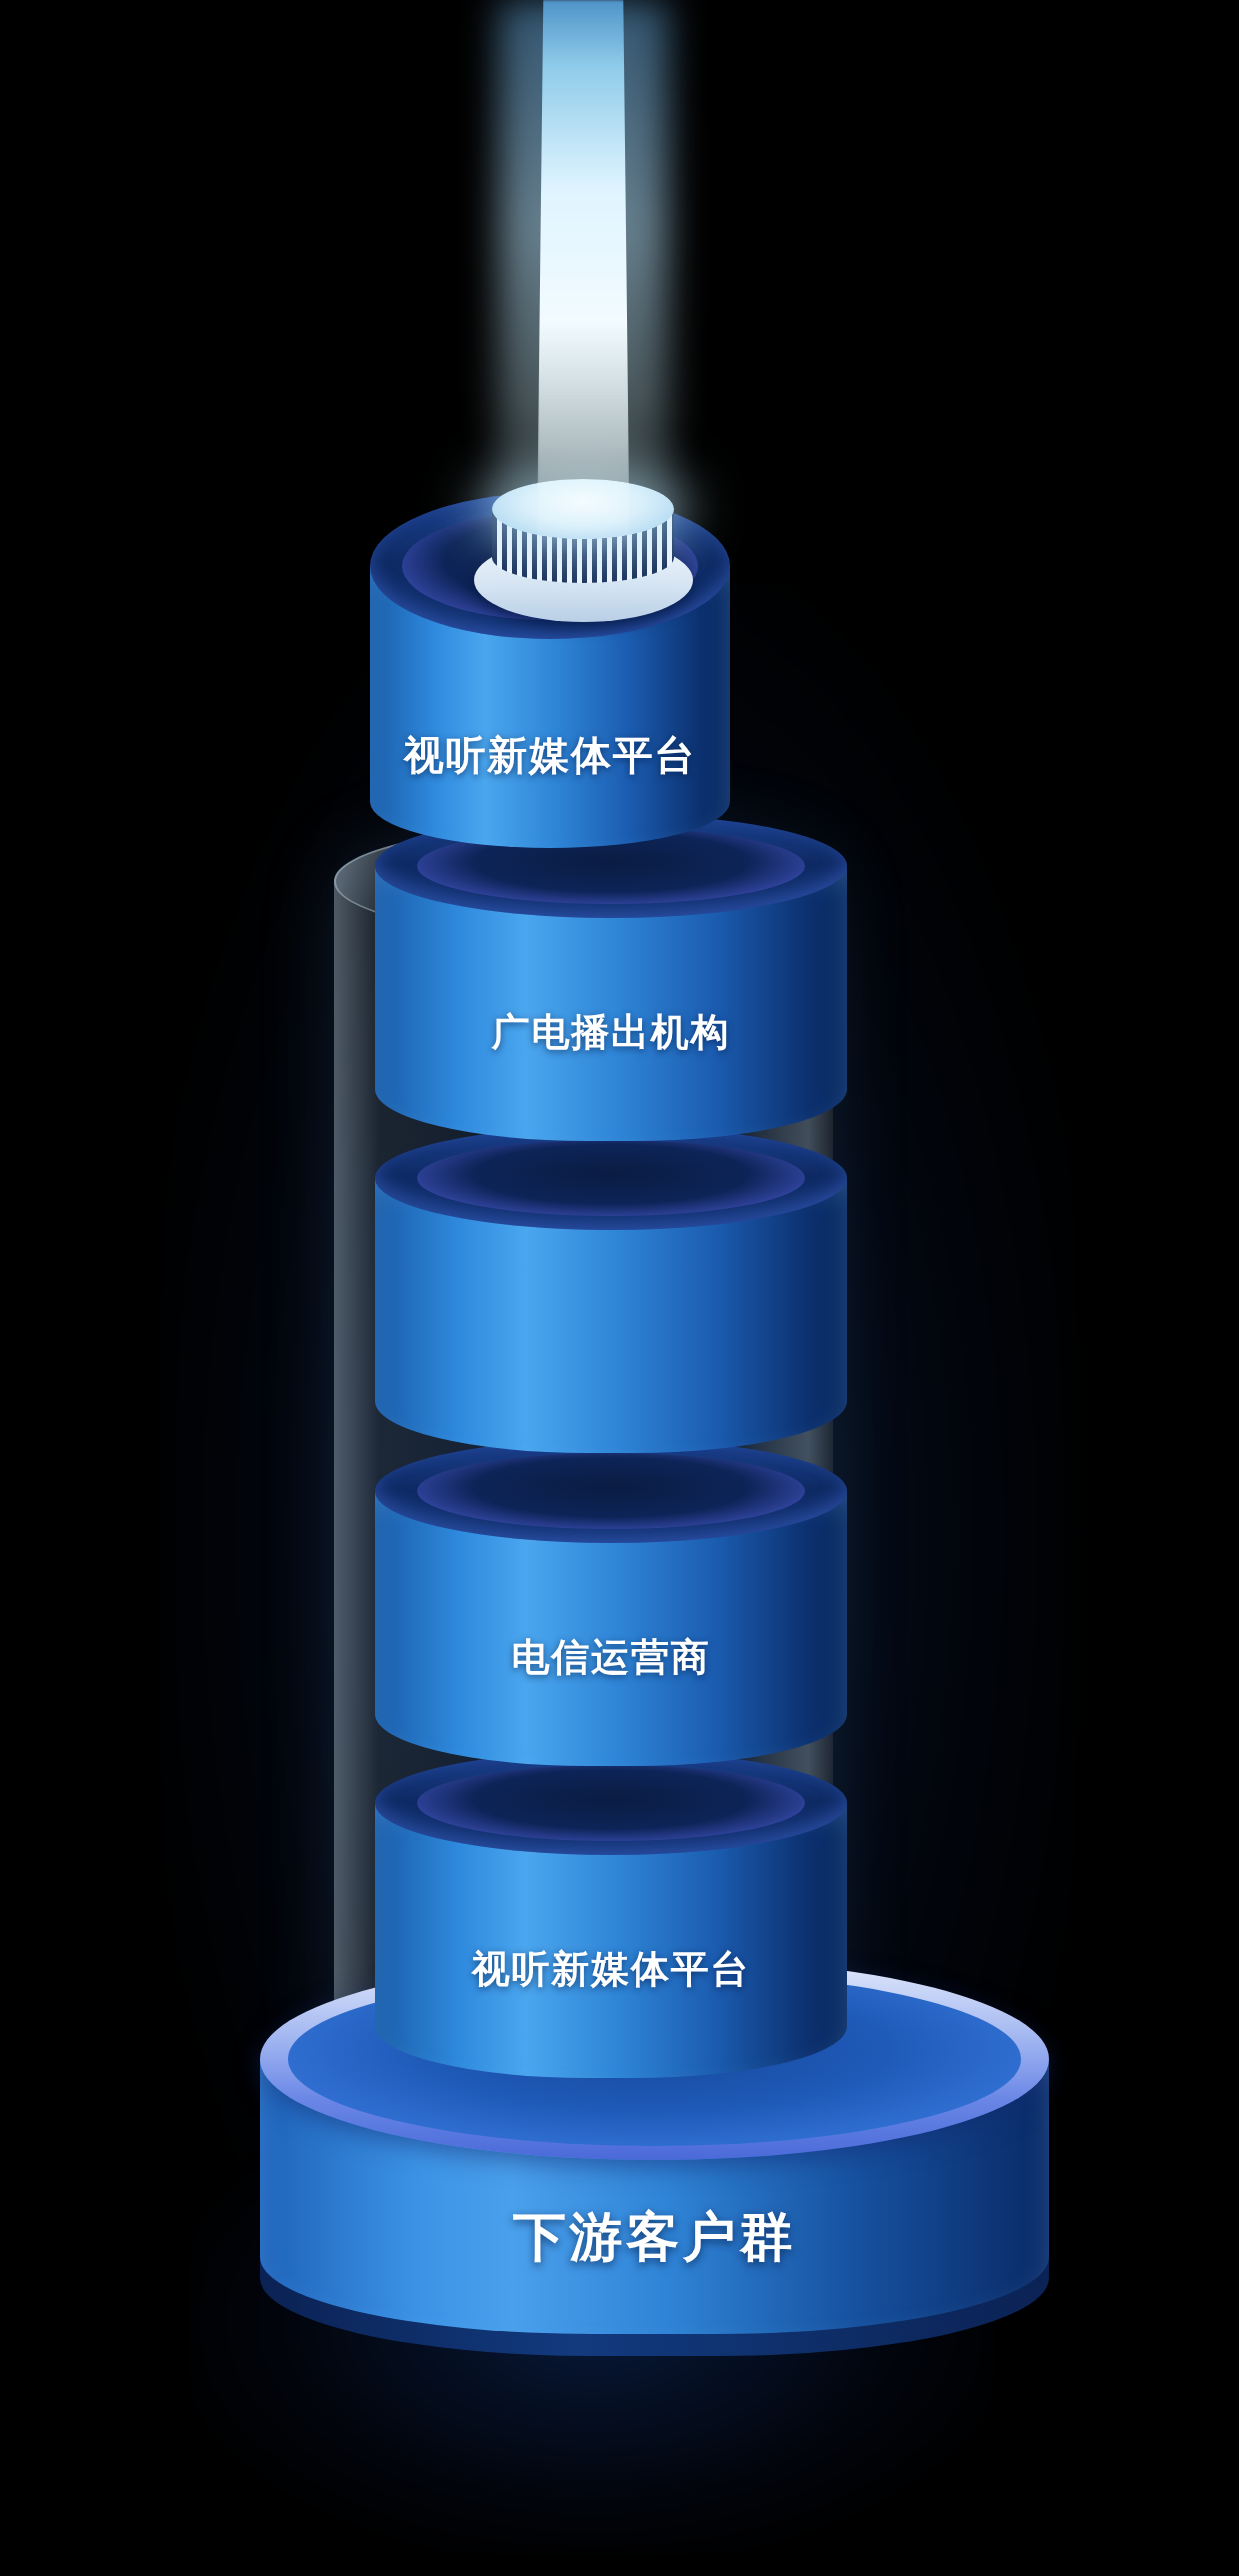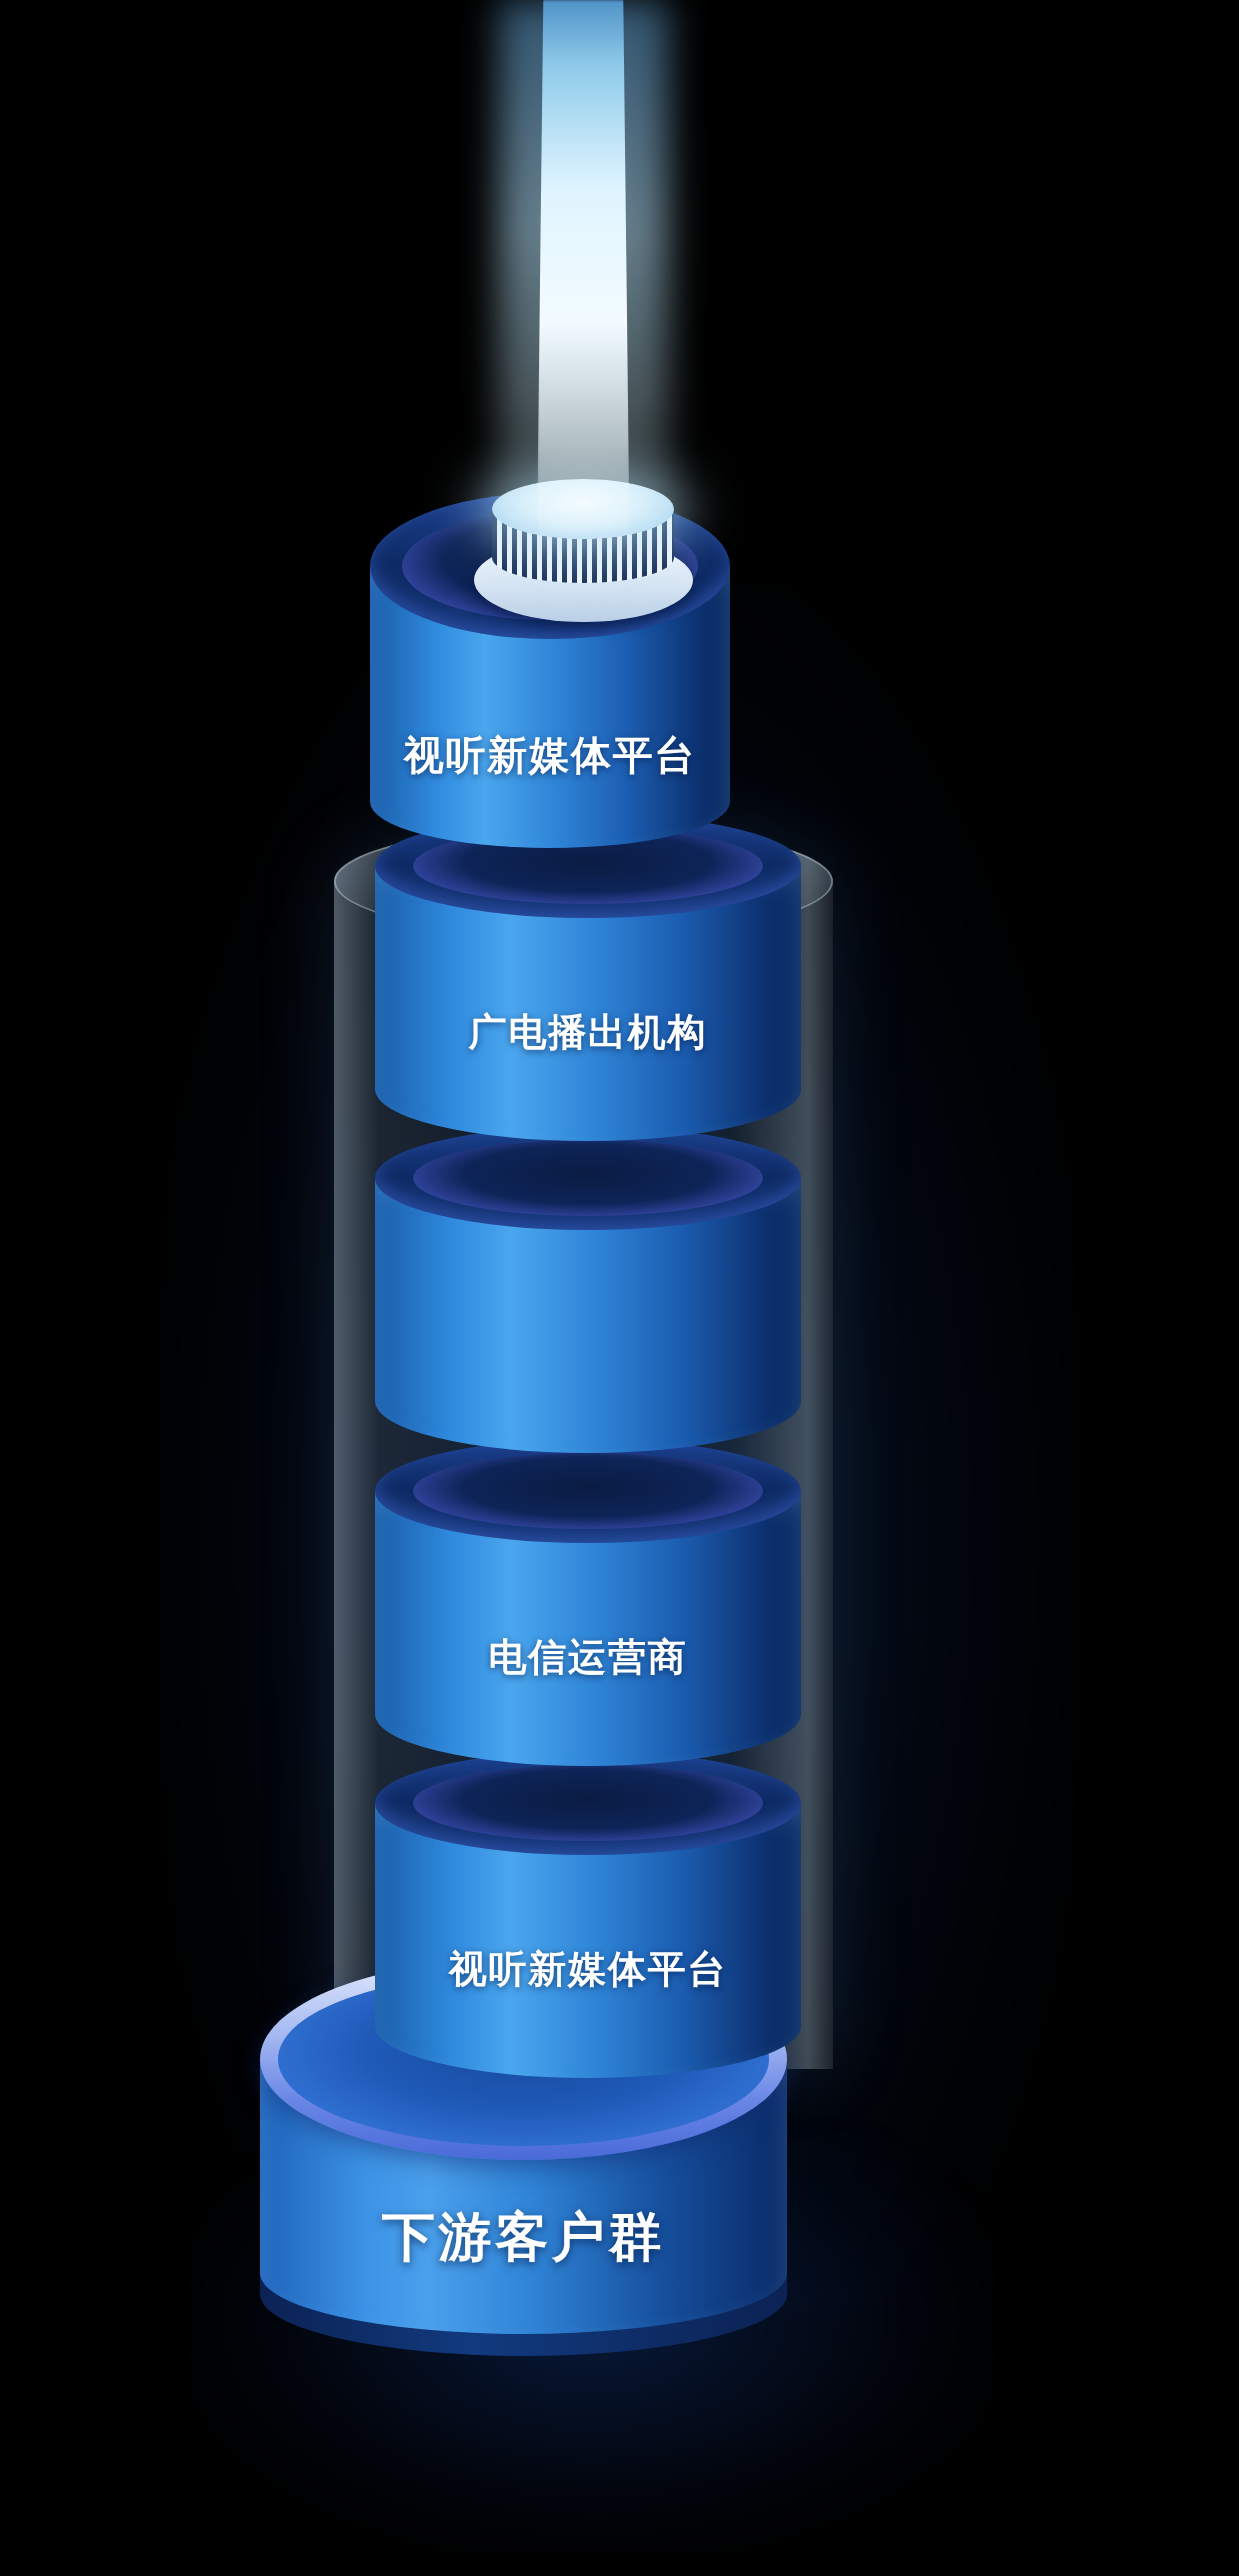--- a/index.html
+++ b/index.html
@@ -102,31 +102,31 @@
     text-shadow:0 1.8px 7.3px rgba(0,20,60,.6);
   }
 
   
   .cyl1{left:370px;top:493px;width:360px;height:419px;z-index:8;}
   .cyl1 .ellipse-top{height:146px;}
   .cyl1 .body{top:73px;height:282px;border-radius:0 0 218px 218px / 0 0 56px 56px;}
   .cyl1 .label{top:235px;font-size:40px;}
 
   
-  .cyl-mid{left:375px;width:426px;height:383px;}
+  .cyl-mid{left:375px;width:472px;height:383px;}
   .cyl-mid .ellipse-top{height:104px;}
   .cyl-mid .body{top:52px;height:275px;border-radius:0 0 213px 213px / 0 0 52px 52px;}
   .cyl-mid .label{top:193px;font-size:38px;}
   .cyl2{top:814px;z-index:7;}
   .cyl3{top:1126px;z-index:6;}
   .cyl4{top:1439px;z-index:5;}
   .cyl5{top:1751px;z-index:4;}
 
   
-  .base{position:absolute;left:260px;top:1958px;width:527px;height:456px;z-index:3;}
+  .base{position:absolute;left:260px;top:1958px;width:789px;height:456px;z-index:3;}
   .base .rim{
     position:absolute;left:0;top:101px;width:100%;height:297px;
     background:linear-gradient(90deg,#0b2254 0%,#123a7e 40%,#0b2254 100%);
     border-radius:0 0 333px 333px / 0 0 78px 78px;
   }
   .base .body{
     position:absolute;left:0;top:101px;width:100%;height:275px;
     background:linear-gradient(90deg,
       #1e63ba 0%, #3c93e6 20%, #4aa0ec 32%, #2f83d6 52%,
       #16509e 76%, #0a2a66 100%);

